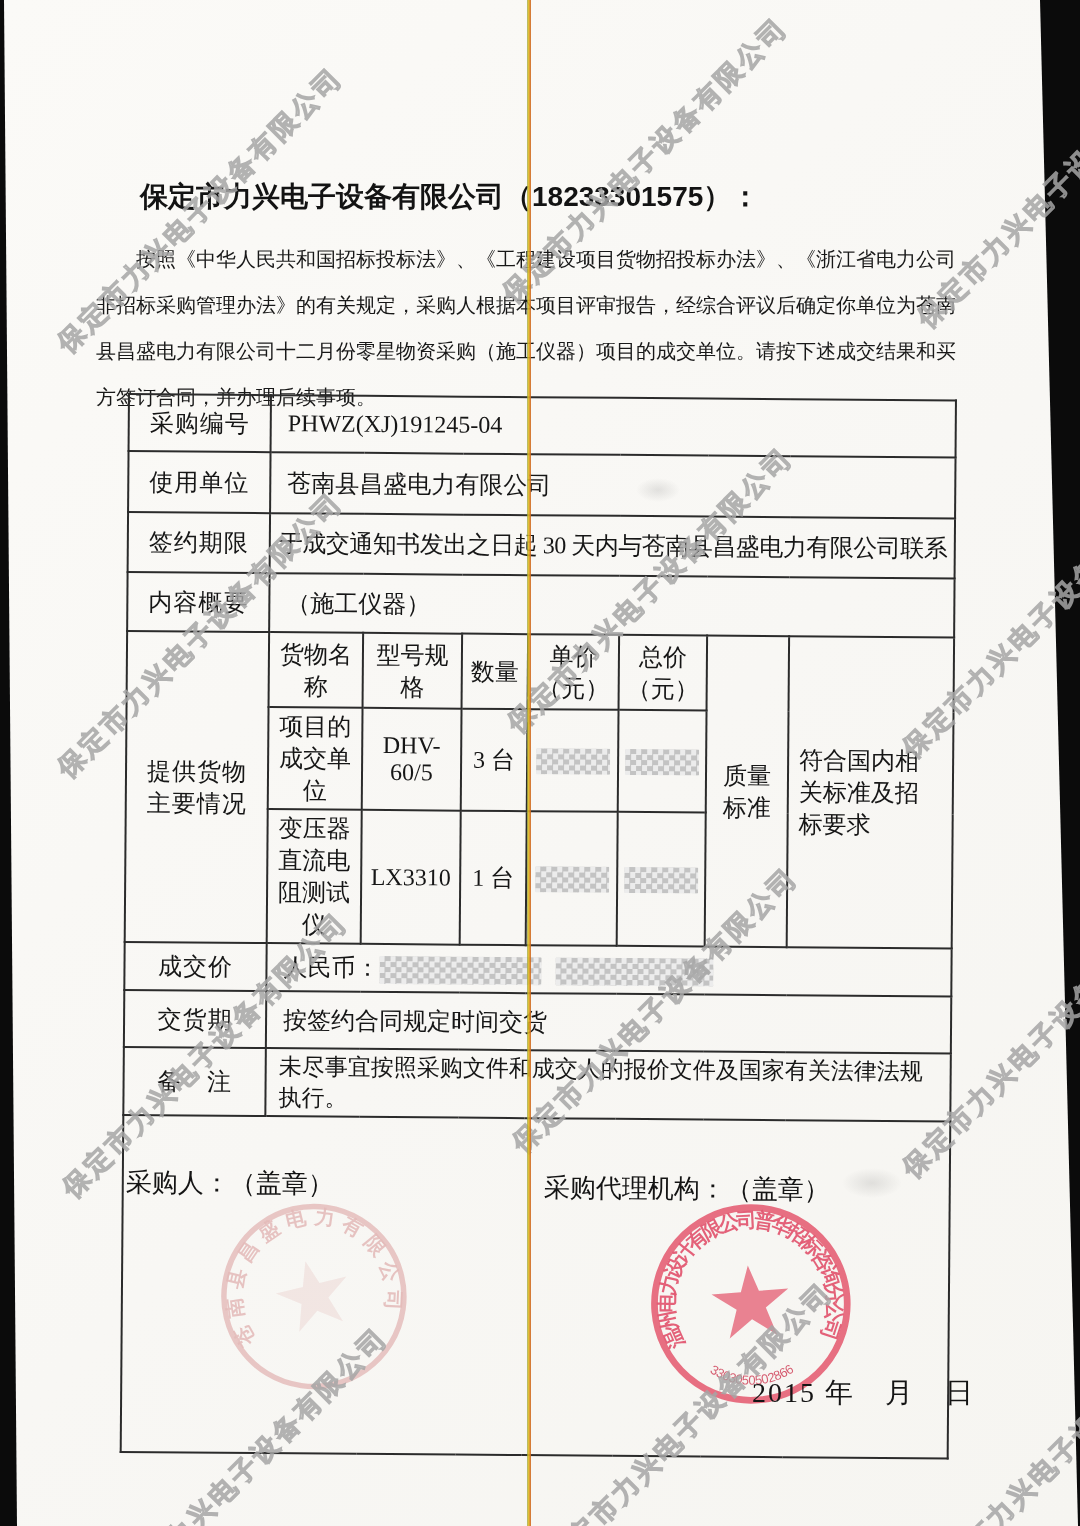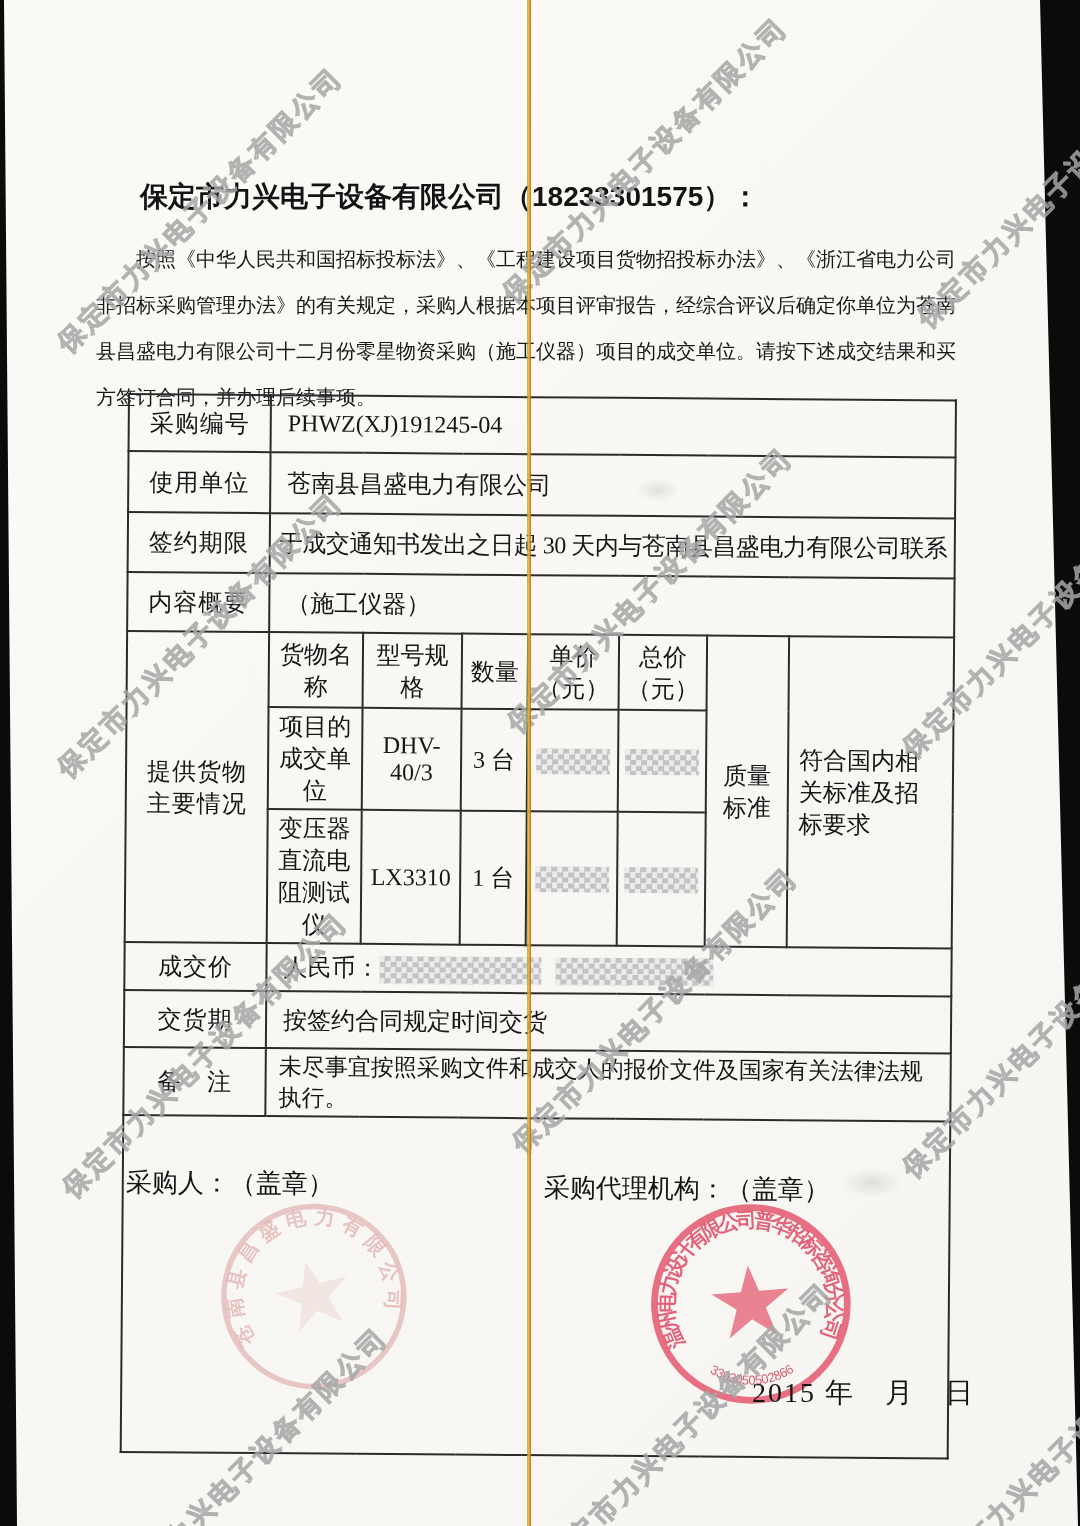--- a/index.html
+++ b/index.html
@@ -162,21 +162,21 @@
       <td class="ctr">单价
 （元）</td>
       <td class="ctr">总价
 （元）</td>
       <td class="ctr" rowspan="3">质量
 标准</td>
       <td class="ctr" rowspan="3" style="text-align:left;padding:2px 10px;">符合国内相关标准及招标要求</td>
     </tr>
     <tr style="height:76px;">
       <td class="brk">项目的成交单位</td>
-      <td class="ctr">DHV-40/3</td>
+      <td class="ctr">DHV-60/5</td>
       <td class="ctr">3 台</td>
       <td class="ctr"><span class="px"></span></td>
       <td class="ctr"><span class="px"></span></td>
     </tr>
     <tr style="height:103px;">
       <td class="brk">变压器直流电阻测试仪</td>
       <td class="ctr">LX3310</td>
       <td class="ctr">1 台</td>
       <td class="ctr"><span class="px"></span></td>
       <td class="ctr"><span class="px"></span></td>

